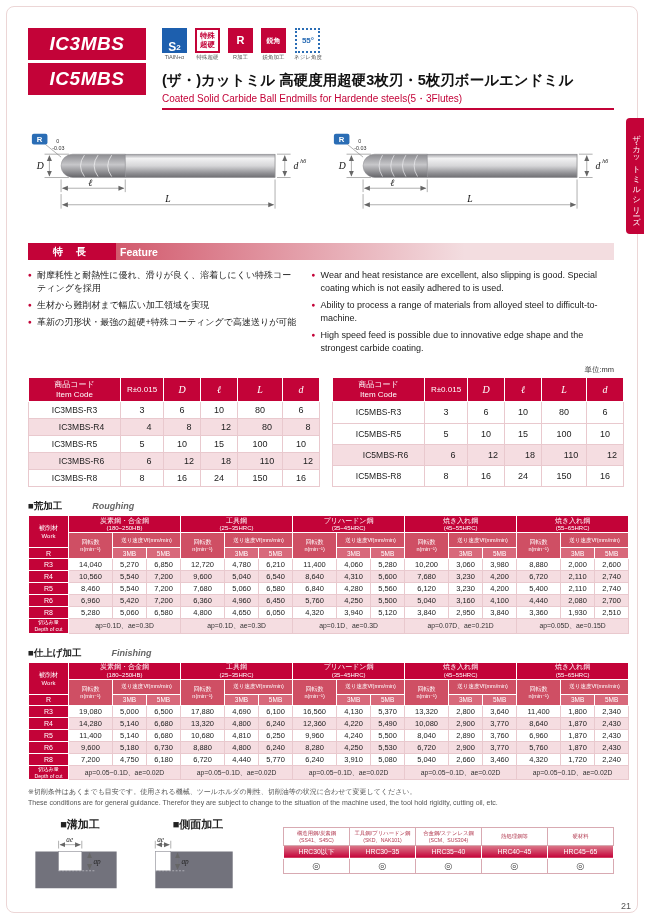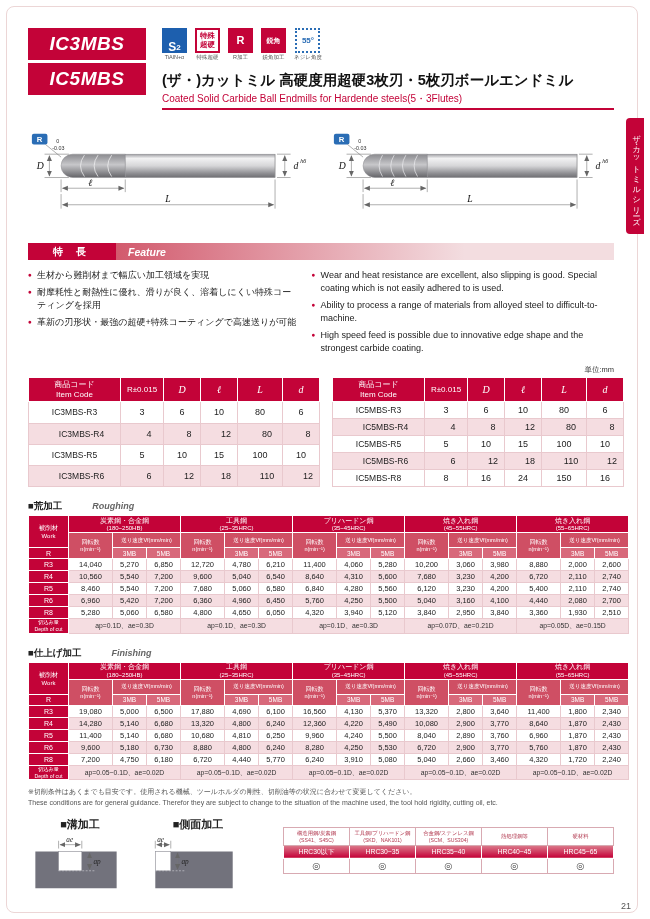--- a/index.html
+++ b/index.html
@@ -42,21 +42,21 @@
   .bodyline{stroke:#8b8b8f;stroke-width:.5;}
   text.dlab{font-family:"Liberation Serif","DejaVu Serif",serif;font-style:italic;font-size:10px;fill:#111;}
   text.tol{font-size:5.5px;fill:#333;}
   text.rlbl{font-weight:bold;font-size:8px;fill:#fff;text-anchor:middle;}
   text.suph{font-family:"Liberation Serif",serif;font-style:italic;font-size:6px;fill:#111;}
   text.clab{font-family:"Liberation Serif",serif;font-style:italic;font-size:7.5px;fill:#222;}
 
   
   .fbar{display:flex;height:17px;margin-top:18px;}
   .fbar .jt{width:88px;background:var(--red);color:#fff;font-size:10px;font-weight:bold;letter-spacing:5px;display:flex;align-items:center;justify-content:center;}
-  .fbar .et{flex:1;background:linear-gradient(90deg,#d25a6d,#f3dde0 70%);color:#fff;font-style:italic;font-weight:bold;font-size:10.5px;display:flex;align-items:center;padding-left:12px;}
+  .fbar .et{flex:1;background:linear-gradient(90deg,#d25a6d,#f3dde0 70%);color:#fff;font-weight:bold;font-size:10.5px;display:flex;align-items:center;padding-left:4px;}
   .feats{display:flex;margin-top:9px;gap:14px;}
   .feats ul{margin:0;padding:0;list-style:none;}
   .feats ul.jp{flex:0 0 46%;}
   .feats ul.en{flex:1;}
   .feats li{position:relative;padding-left:9px;font-size:9px;line-height:1.45;color:#222;margin-bottom:4px;}
   .feats li::before{content:"●";position:absolute;left:0;top:1px;color:var(--red);font-size:6.5px;}
 
   .unit{text-align:right;font-size:7.5px;color:#333;margin-top:6px;}
 
   
@@ -241,22 +241,22 @@
         <text x="280" y="31" class="suph">h6</text>
       </svg>
     </div>
 
     <div class="fbar">
       <div class="jt">特 長</div>
       <div class="et">Feature</div>
     </div>
     <div class="feats">
       <ul class="jp">
+        <li>耐摩耗性と耐熱性に優れ、滑りが良く、溶着しにくい特殊コーティングを採用</li>
         <li>生材から難削材まで幅広い加工領域を実現</li>
-        <li>耐摩耗性と耐熱性に優れ、滑りが良く、溶着しにくい特殊コーティングを採用</li>
         <li>革新の刃形状・最強の超硬+特殊コーティングで高速送りが可能</li>
       </ul>
       <ul class="en">
         <li>Wear and heat resistance are excellent, also slipping is good. Special coating which is not easily adhered to is used.</li>
         <li>Ability to process a range of materials from alloyed steel to difficult-to-machine.</li>
         <li>High speed feed is possible due to innovative edge shape and the strongest carbide coating.</li>
       </ul>
     </div>
 
     <div class="unit">単位:mm</div>
@@ -310,20 +310,28 @@
               <td>10</td>
             </tr>
             <tr class="alt">
               <td class="codecell">IC3MBS-R6</td>
               <td>6</td>
               <td>12</td>
               <td>18</td>
               <td>110</td>
               <td>12</td>
             </tr>
+            <tr>
+              <td class="codecell">IC3MBS-R8</td>
+              <td>8</td>
+              <td>16</td>
+              <td>24</td>
+              <td>150</td>
+              <td>16</td>
+            </tr>
           </tbody>
       </table>
       <table class="spec">
         <colgroup>
             <col style="width:92px">
             <col style="width:43px">
             <col style="width:37px">
             <col style="width:37px">
             <col style="width:45px">
             <col style="width:37px">
@@ -342,28 +350,20 @@
         </tr>
           </thead>
         <tbody>
             <tr>
               <td class="codecell">IC5MBS-R3</td>
               <td>3</td>
               <td>6</td>
               <td>10</td>
               <td>80</td>
               <td>6</td>
-            </tr>
-            <tr class="alt">
-              <td class="codecell">IC5MBS-R4</td>
-              <td>4</td>
-              <td>8</td>
-              <td>12</td>
-              <td>80</td>
-              <td>8</td>
             </tr>
             <tr>
               <td class="codecell">IC5MBS-R5</td>
               <td>5</td>
               <td>10</td>
               <td>15</td>
               <td>100</td>
               <td>10</td>
             </tr>
             <tr class="alt">

